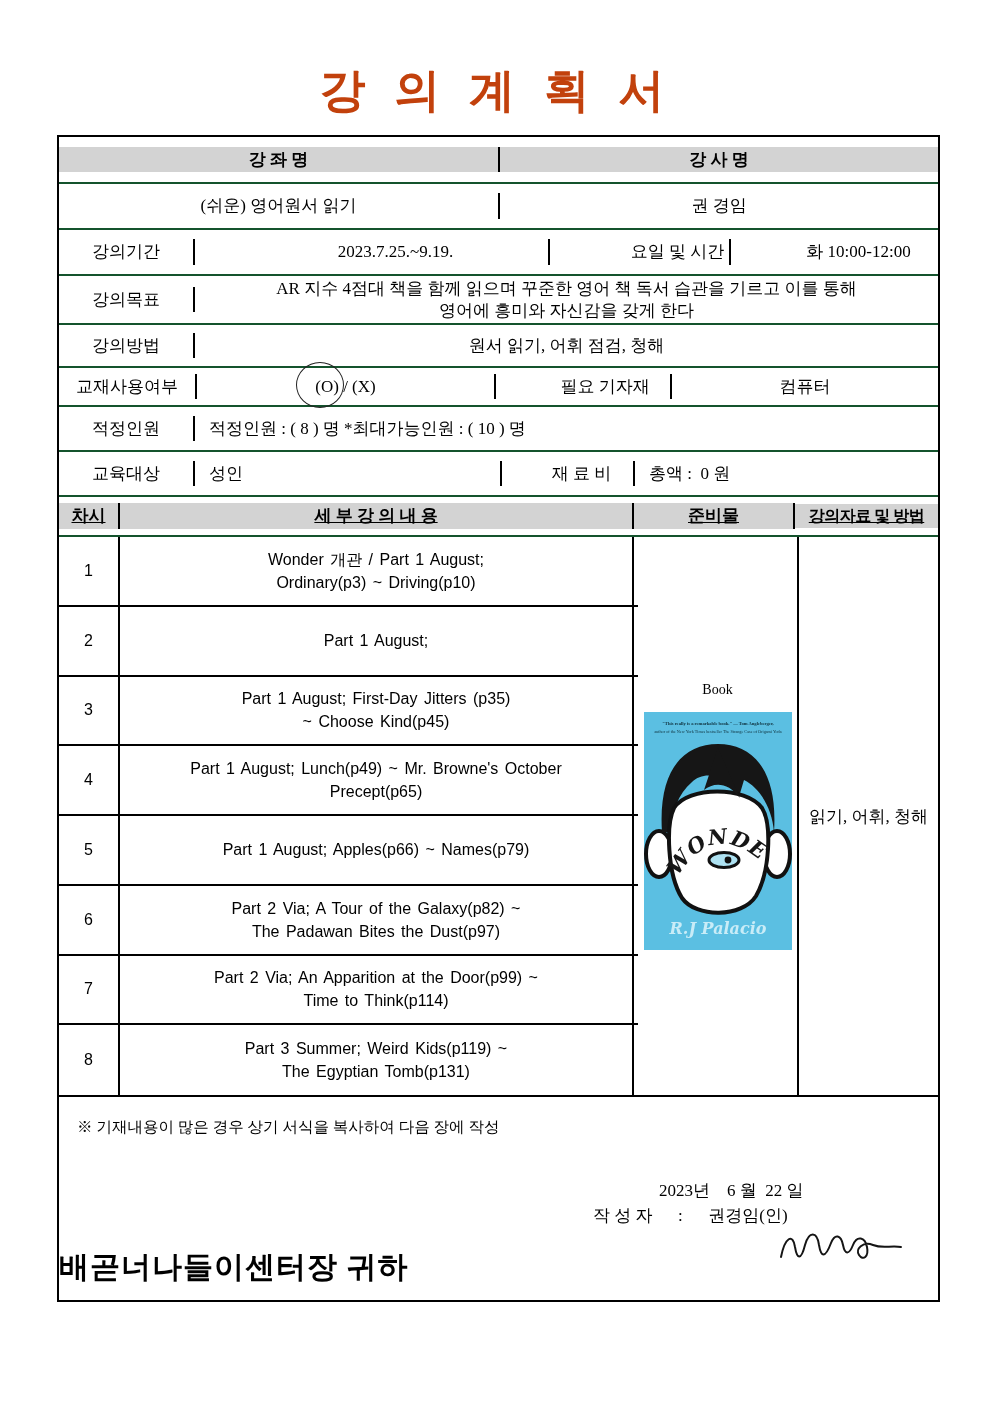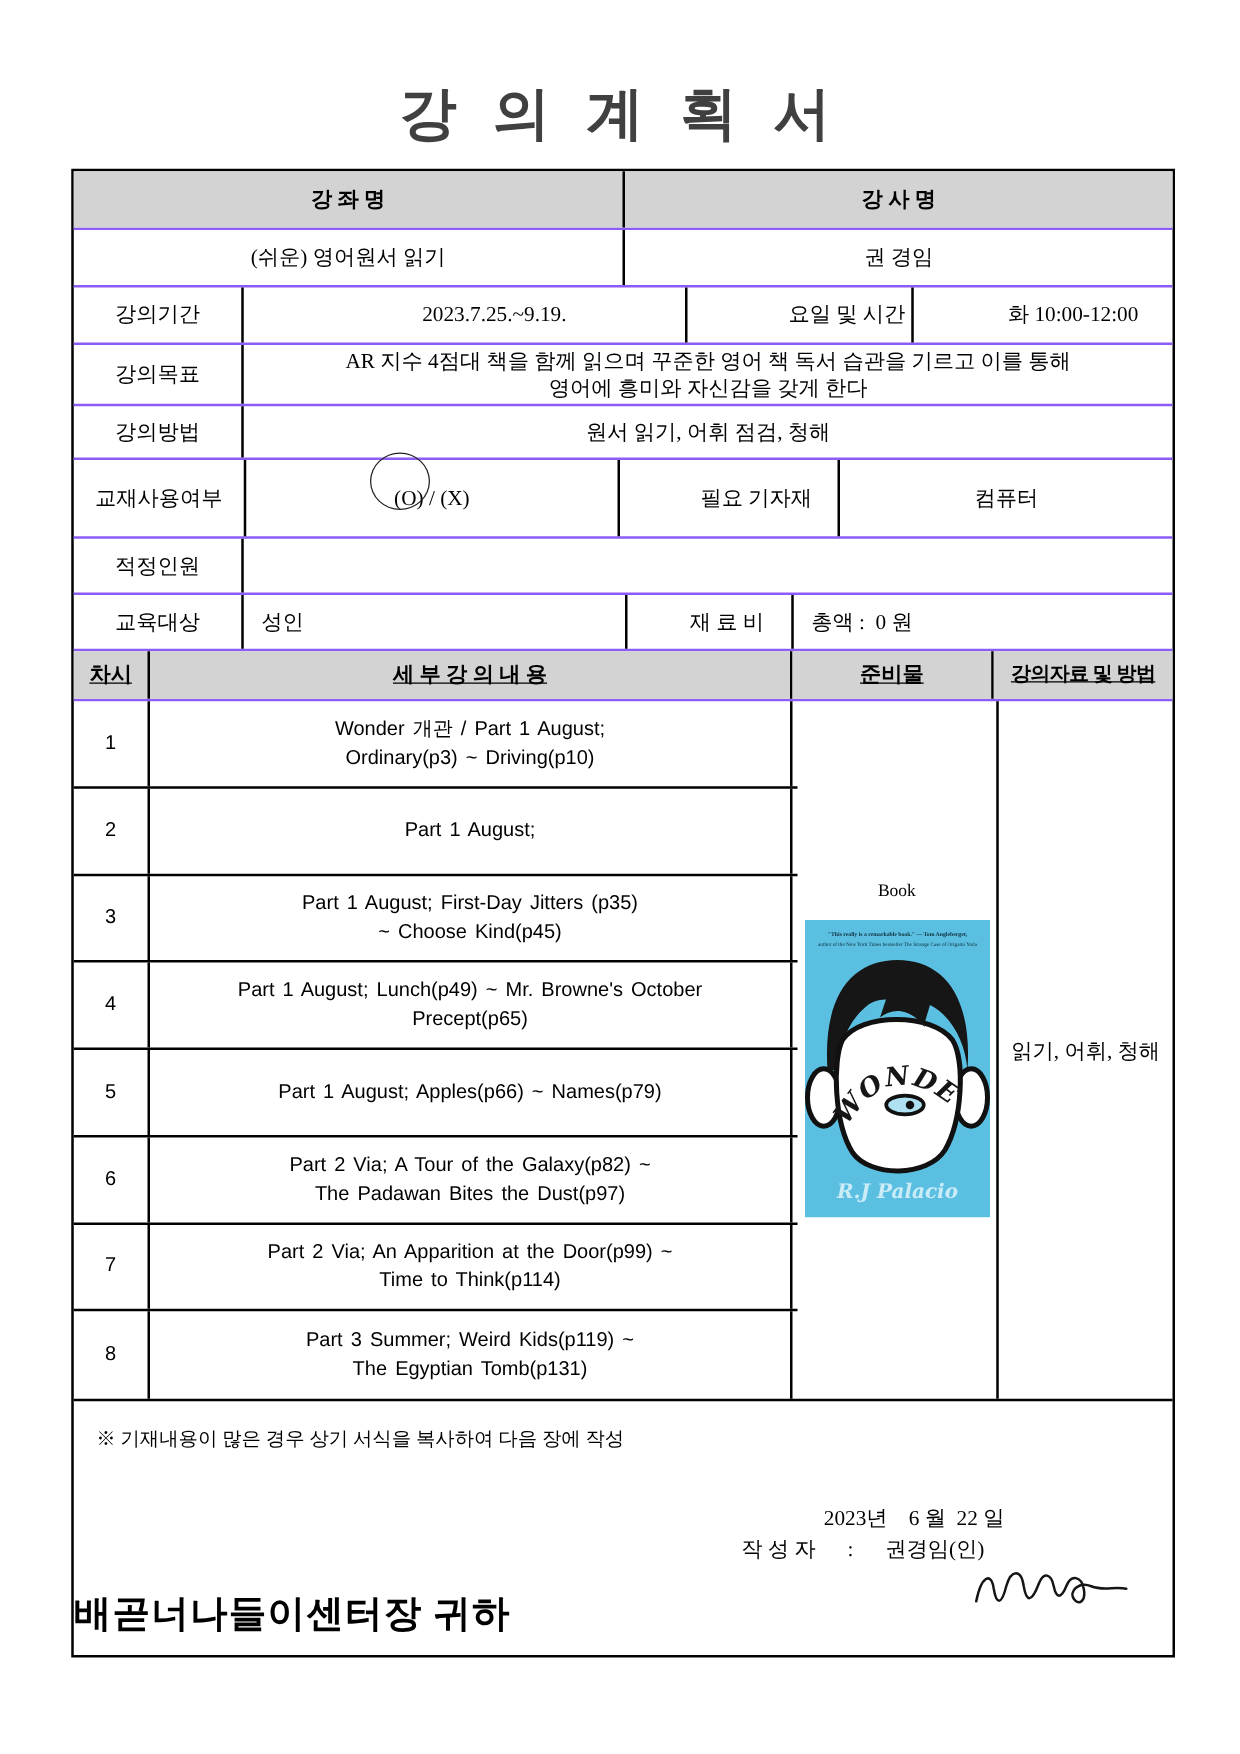--- a/index.html
+++ b/index.html
@@ -5,41 +5,41 @@
   * { margin:0; padding:0; box-sizing:border-box; }
   html,body { background:#fff; }
   .page {
     position:relative; width:992px; height:1403px; background:#ffffff;
     font-family:"Liberation Serif", serif; color:#000;
     overflow:hidden;
   }
   .title {
     position:absolute; top:60px; left:0; width:100%;
     text-align:center; font-family:"Liberation Sans", sans-serif;
-    font-size:46px; font-weight:900; letter-spacing:8px; color:#404040;
+    font-size:46px; font-weight:900; letter-spacing:8px; color:#c2410c;
   }
   .doc {
     position:absolute; left:57px; top:135px; width:883px;
     border:2px solid #000; background:#fff;
   }
-  .row { display:flex; border-bottom:2px solid #8b5cf6; }
+  .row { display:flex; border-bottom:2px solid #14532d;align-items:center; }
   .cell {
     display:flex; align-items:center; justify-content:center;
     font-size:17px; line-height:1.25; text-align:center; padding:2px 4px;
   }
   .cell.left { justify-content:flex-start; text-align:left; padding-left:14px; }
   .gray { background:#d3d3d3; }
   .bold { font-weight:bold; }
   .br { border-right:2px solid #000; }
   .flex1 { flex:1; }
   .w441{width:441px;} .w136{width:136px;} .w307{width:307px;} .w133{width:133px;padding-left:32px;}
   .w138{width:138px;} .w299{width:299px;} .w176{width:176px;padding-left:48px;}
   .w61{width:61px;} .w514{width:514px;} .w161{width:161px;}
   .hA{height:47px;} .hB{height:46px;} .hC{height:46px;gap:48px;} .hD{height:49px;}
-  .hE{height:43px;} .hF{height:63px;} .hG{height:45px;} .hH{height:45px;}
+  .hE{height:43px;} .hF{height:39px;} .hG{height:45px;} .hH{height:45px;}
   .hSH{height:40px;text-decoration:underline;}
   .goal-cell { flex-direction:column; justify-content:center; }
   .sched-body { display:flex; border-bottom:2px solid #000; height:560px; }
   .sess-col { width:579px; display:flex; flex-direction:column; }
   .sess-row { display:flex; height:70px; border-bottom:2px solid #000; }
   .sess-row:last-child { border-bottom:none; }
   .sess-no {
     width:61px; border-right:2px solid #000; display:flex;
     align-items:center; justify-content:center;
     font-family:"Liberation Sans", sans-serif; font-size:16px;
@@ -113,20 +113,21 @@
 
     <div class="row hF">
       <div class="cell br w138">교재사용여부</div>
       <div class="cell br w299">(O) / (X)</div>
       <div class="cell br w176">필요 기자재</div>
       <div class="cell flex1">컴퓨터</div>
     </div>
 
     <div class="row hG">
       <div class="cell br w136">적정인원</div>
+      <div class="cell flex1 left">적정인원 : ( 8 ) 명 *최대가능인원 : ( 10 ) 명</div>
     </div>
 
     <div class="row hH">
       <div class="cell br w136">교육대상</div>
       <div class="cell br w307 left">성인</div>
       <div class="cell br w133">재 료 비</div>
       <div class="cell flex1 left pre">총액 :  0 원</div>
     </div>
 
     <div class="row hSH">

